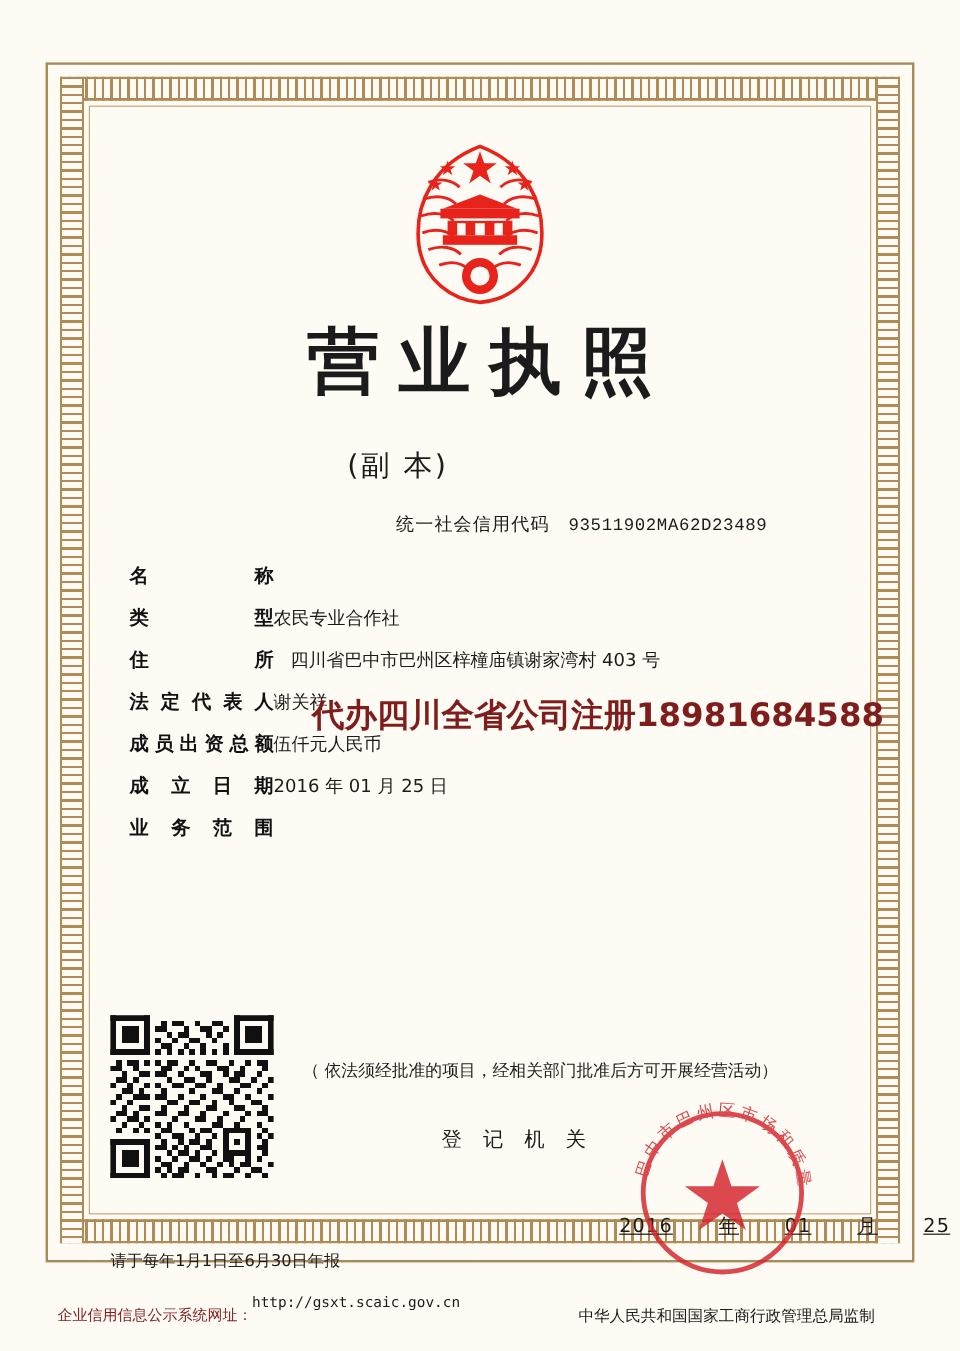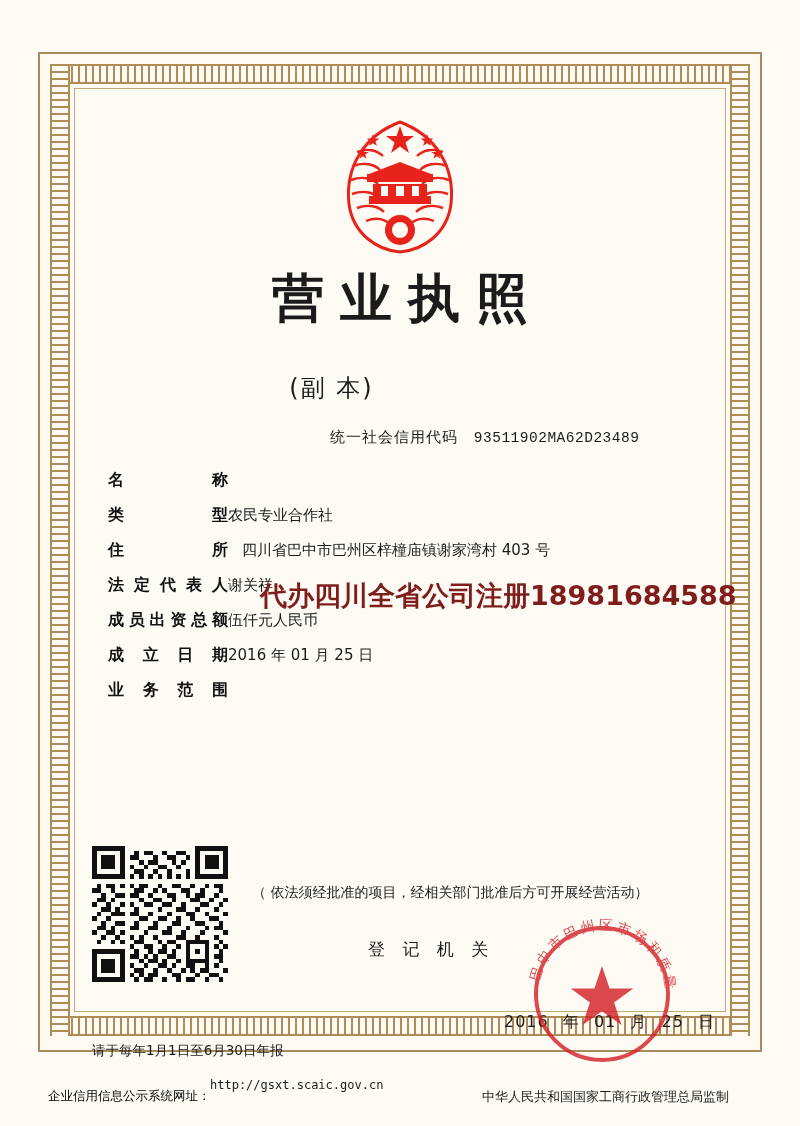--- a/index.html
+++ b/index.html
@@ -87,21 +87,21 @@
   }
 
   
   .title {
     position: absolute;
     left: 0;
     top: 272px;
     width: 800px;
     text-align: center;
     font-family: "DejaVu Sans", sans-serif;
-    font-size: 52px;
+    font-size: 60px;
     font-weight: bold;
     letter-spacing: 16px;
     text-indent: 16px;
     color: #1b1b1b;
     line-height: 1;
   }
   .subtitle {
     position: absolute;
     left: 0;
     top: 372px;
@@ -216,40 +216,40 @@
   .issue-date {
     position: absolute;
     left: 500px;
     top: 1012px;
     font-family: "DejaVu Sans", sans-serif;
     font-size: 16px;
     color: #1b1b1b;
     white-space: nowrap;
     letter-spacing: 1px;
   }
-  .issue-date span { margin: 0 4px; }
+  .issue-date span { margin: 0 16px; text-decoration: underline; }
 
   
   .seal {
     position: absolute;
     left: 516px;
     top: 908px;
     width: 172px;
     height: 172px;
     opacity: .82;
   }
 
   
   .footer-left {
     position: absolute;
     left: 48px;
     top: 1088px;
     font-family: "DejaVu Sans", sans-serif;
     font-size: 12.5px;
-    color: #000000;
+    color: #7f1d1d;
     white-space: nowrap;
   }
   .footer-url {
     position: absolute;
     left: 210px;
     top: 1078px;
     font-family: "DejaVu Sans Mono", monospace;
     font-size: 12px;
     color: #1b1b1b;
     white-space: nowrap;

